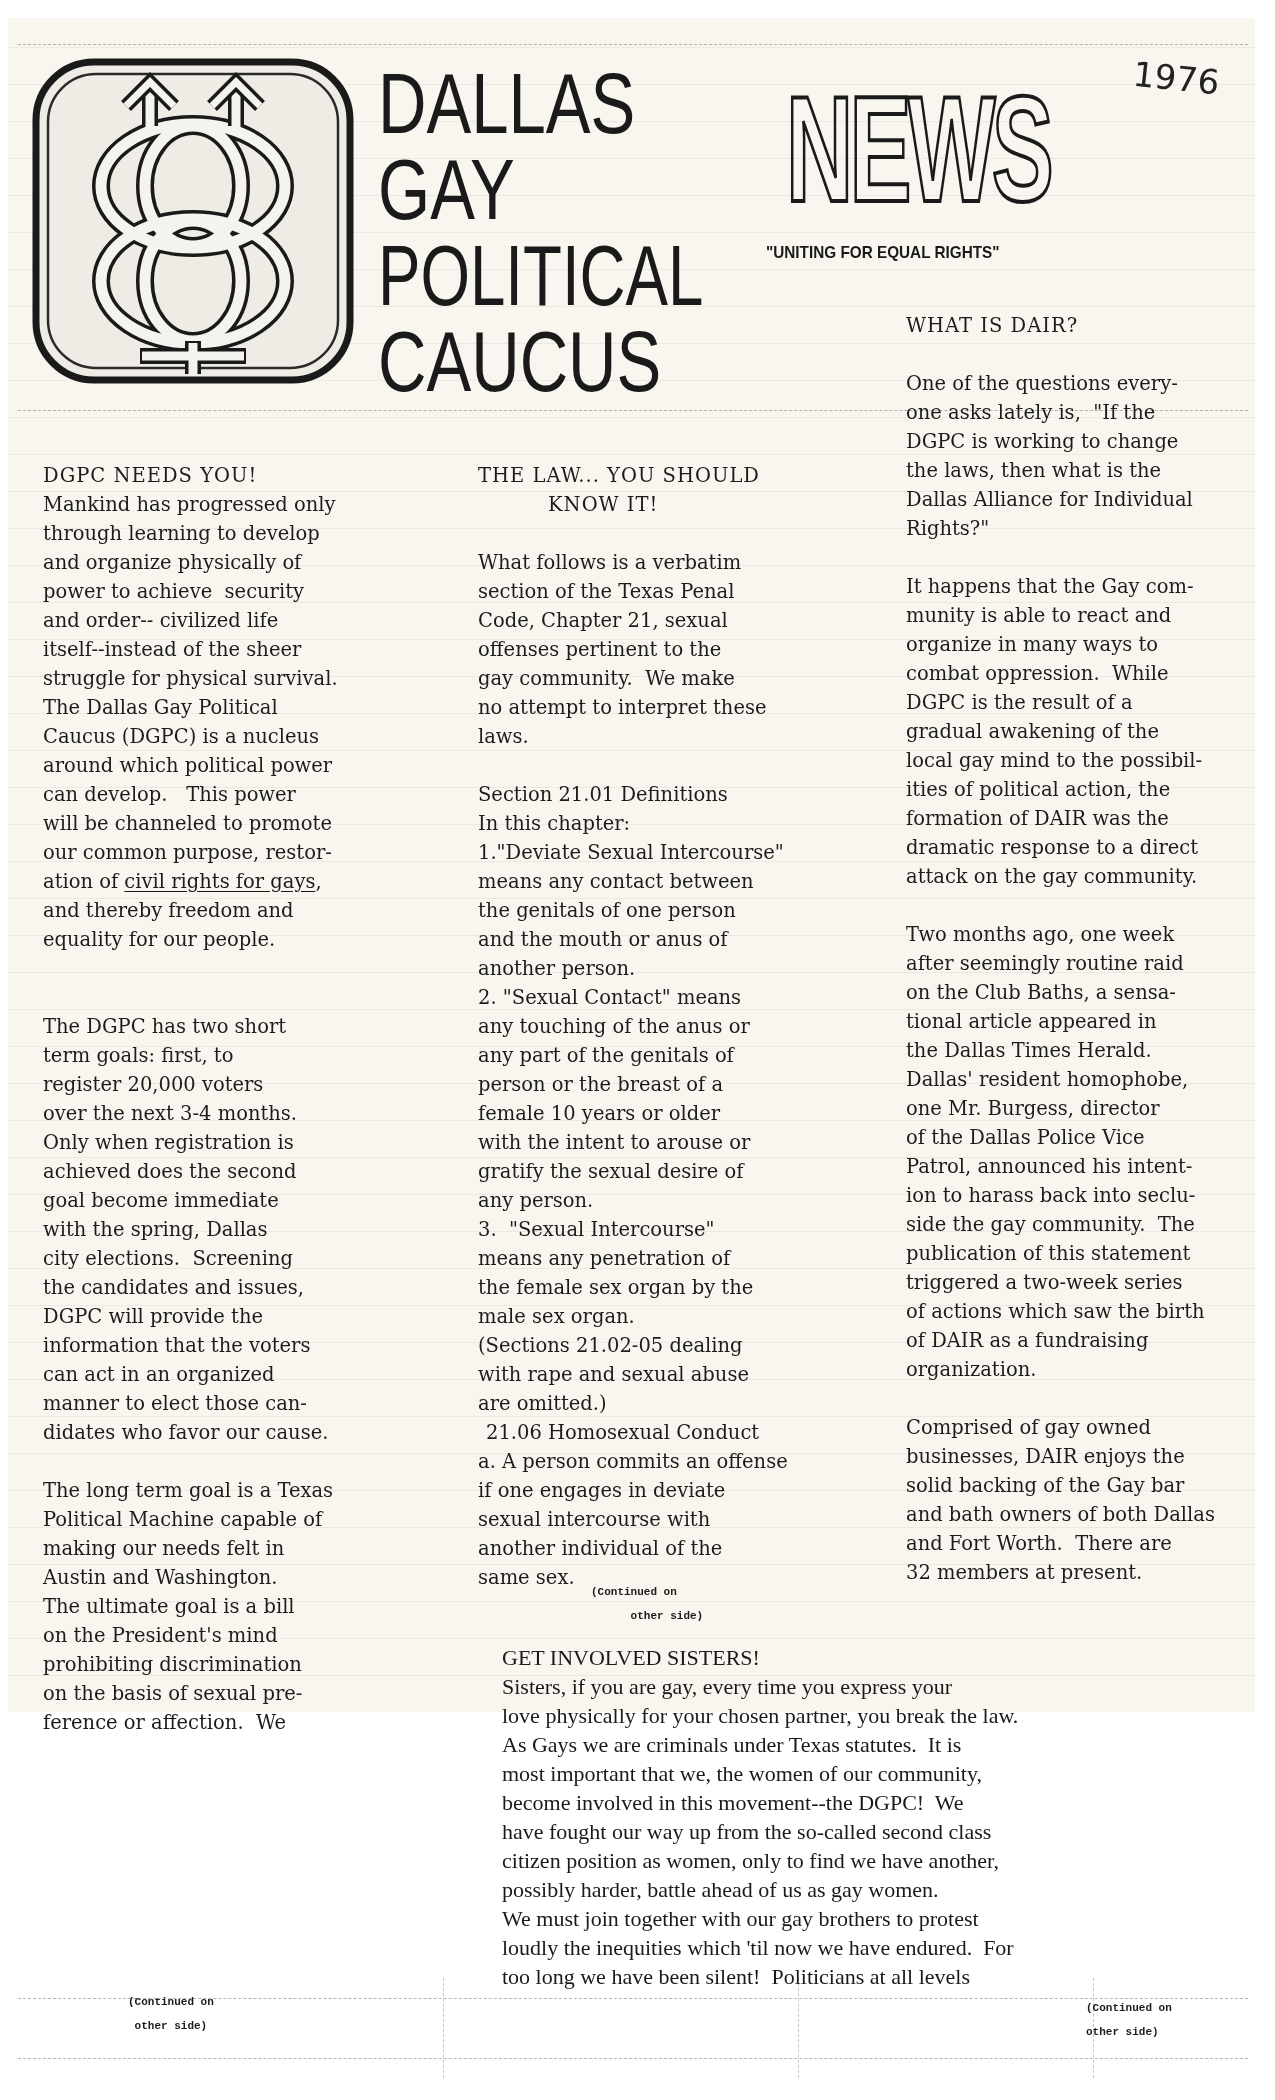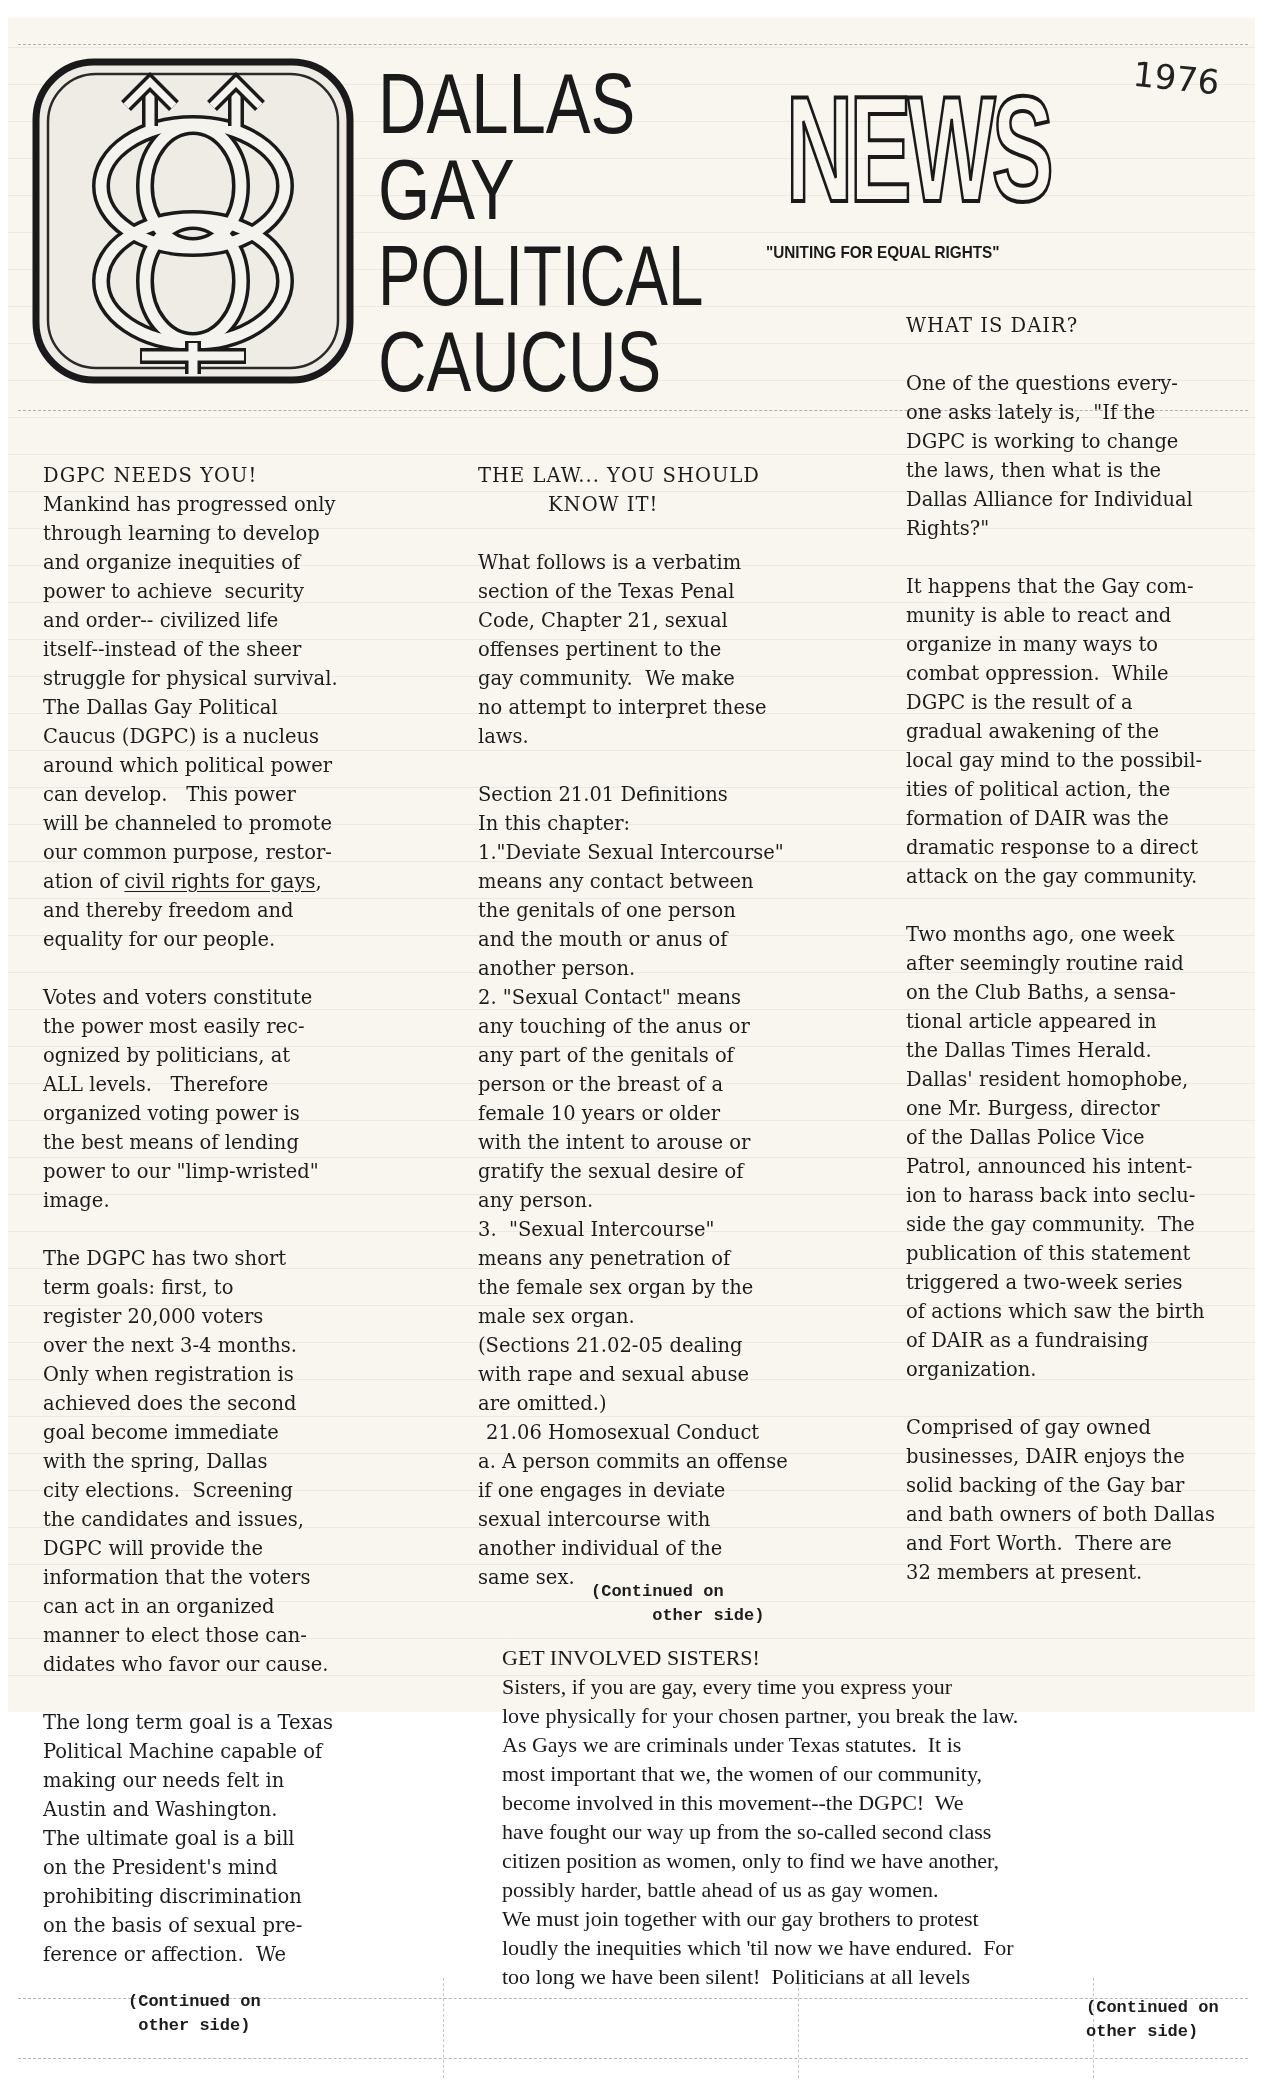--- a/index.html
+++ b/index.html
@@ -8,21 +8,21 @@
     position:absolute; left:8px; top:18px; width:1247px; height:1694px;
     background:#f9f6ef;
     background-image:
       repeating-linear-gradient(0deg, transparent 0px, transparent 36px, rgba(120,120,120,0.10) 36px, rgba(120,120,120,0.10) 37px);
   }
   .serif { font-family:"DejaVu Serif", "Liberation Serif", serif; color:#1c1c1c; }
   .block { position:absolute; font-size:19.5px; line-height:29px; }
   .block p { margin:0; white-space:pre; }
   .heading { letter-spacing:1px; }
   .gap { height:29px; }
-  .cont { position:absolute; font-family:"Liberation Mono", "DejaVu Sans Mono", monospace; font-weight:bold; font-size:17px; line-height:24px; color:#1c1c1c; white-space:pre; }
+  .cont { position:absolute; font-family:"Liberation Mono", "DejaVu Sans Mono", monospace; font-weight:bold; font-size:11px; line-height:24px; color:#1c1c1c; white-space:pre; }
   .sisters { position:absolute; font-family:Liberation Serif, serif; font-size:22px; line-height:29px; color:#1a1a1a; }
   .sisters p { margin:0; white-space:pre; }
   .mast-word { position:absolute; font-family:"Liberation Sans", "DejaVu Sans", sans-serif; color:#1a1a1a; font-weight:normal; line-height:1; }
   .news { position:absolute; left:778px; top:56px; font-family:"Liberation Sans Narrow","Liberation Sans", sans-serif; font-size:150px; font-weight:bold; letter-spacing:-6px; color:transparent; -webkit-text-stroke:4px #1a1a1a; transform:scaleX(0.62); transform-origin:left top; line-height:1; }
   .tagline { position:absolute; left:758px; top:225px; font-family:"Liberation Sans", sans-serif; font-weight:bold; font-size:17px; color:#1a1a1a; transform:scaleX(0.9); transform-origin:left top; }
   .handwritten { position:absolute; left:1125px; top:40px; font-family:"DejaVu Sans", sans-serif; font-size:34px; color:#222; transform:rotate(6deg); }
   .rule { position:absolute; height:0; border-top:1px dashed rgba(90,90,90,0.45); }
   .vrule { position:absolute; width:0; border-left:1px dashed rgba(90,90,90,0.35); }
   u { text-decoration:underline; text-underline-offset:3px; }
 </style>
@@ -79,48 +79,38 @@
 
   <div class="news">NEWS</div>
   <div class="tagline">"UNITING FOR EQUAL RIGHTS"</div>
   <div class="handwritten">1976</div>
 
   <div class="block serif" style="left:35px; top:443px;">
     <p class="heading">DGPC NEEDS YOU!</p>
     <div>
         <p>Mankind has progressed only</p>
         <p>through learning to develop</p>
-        <p>and organize inequities of</p>
+        <p>and organize physically of</p>
         <p>power to achieve  security</p>
         <p>and order-- civilized life</p>
         <p>itself--instead of the sheer</p>
         <p>struggle for physical survival.</p>
         <p>The Dallas Gay Political</p>
         <p>Caucus (DGPC) is a nucleus</p>
         <p>around which political power</p>
         <p>can develop.   This power</p>
         <p>will be channeled to promote</p>
         <p>our common purpose, restor-</p>
       </div>
     <p><span>ation of </span><u>civil rights for gays</u><span>,</span></p>
     <div>
         <p>and thereby freedom and</p>
         <p>equality for our people.</p>
       </div>
     <div class="gap"></div>
-    <div>
-        <p>Votes and voters constitute</p>
-        <p>the power most easily rec-</p>
-        <p>ognized by politicians, at</p>
-        <p>ALL levels.   Therefore</p>
-        <p>organized voting power is</p>
-        <p>the best means of lending</p>
-        <p>power to our "limp-wristed"</p>
-        <p>image.</p>
-      </div>
     <div class="gap"></div>
     <div>
         <p>The DGPC has two short</p>
         <p>term goals: first, to</p>
         <p>register 20,000 voters</p>
         <p>over the next 3-4 months.</p>
         <p>Only when registration is</p>
         <p>achieved does the second</p>
         <p>goal become immediate</p>
         <p>with the spring, Dallas</p>

